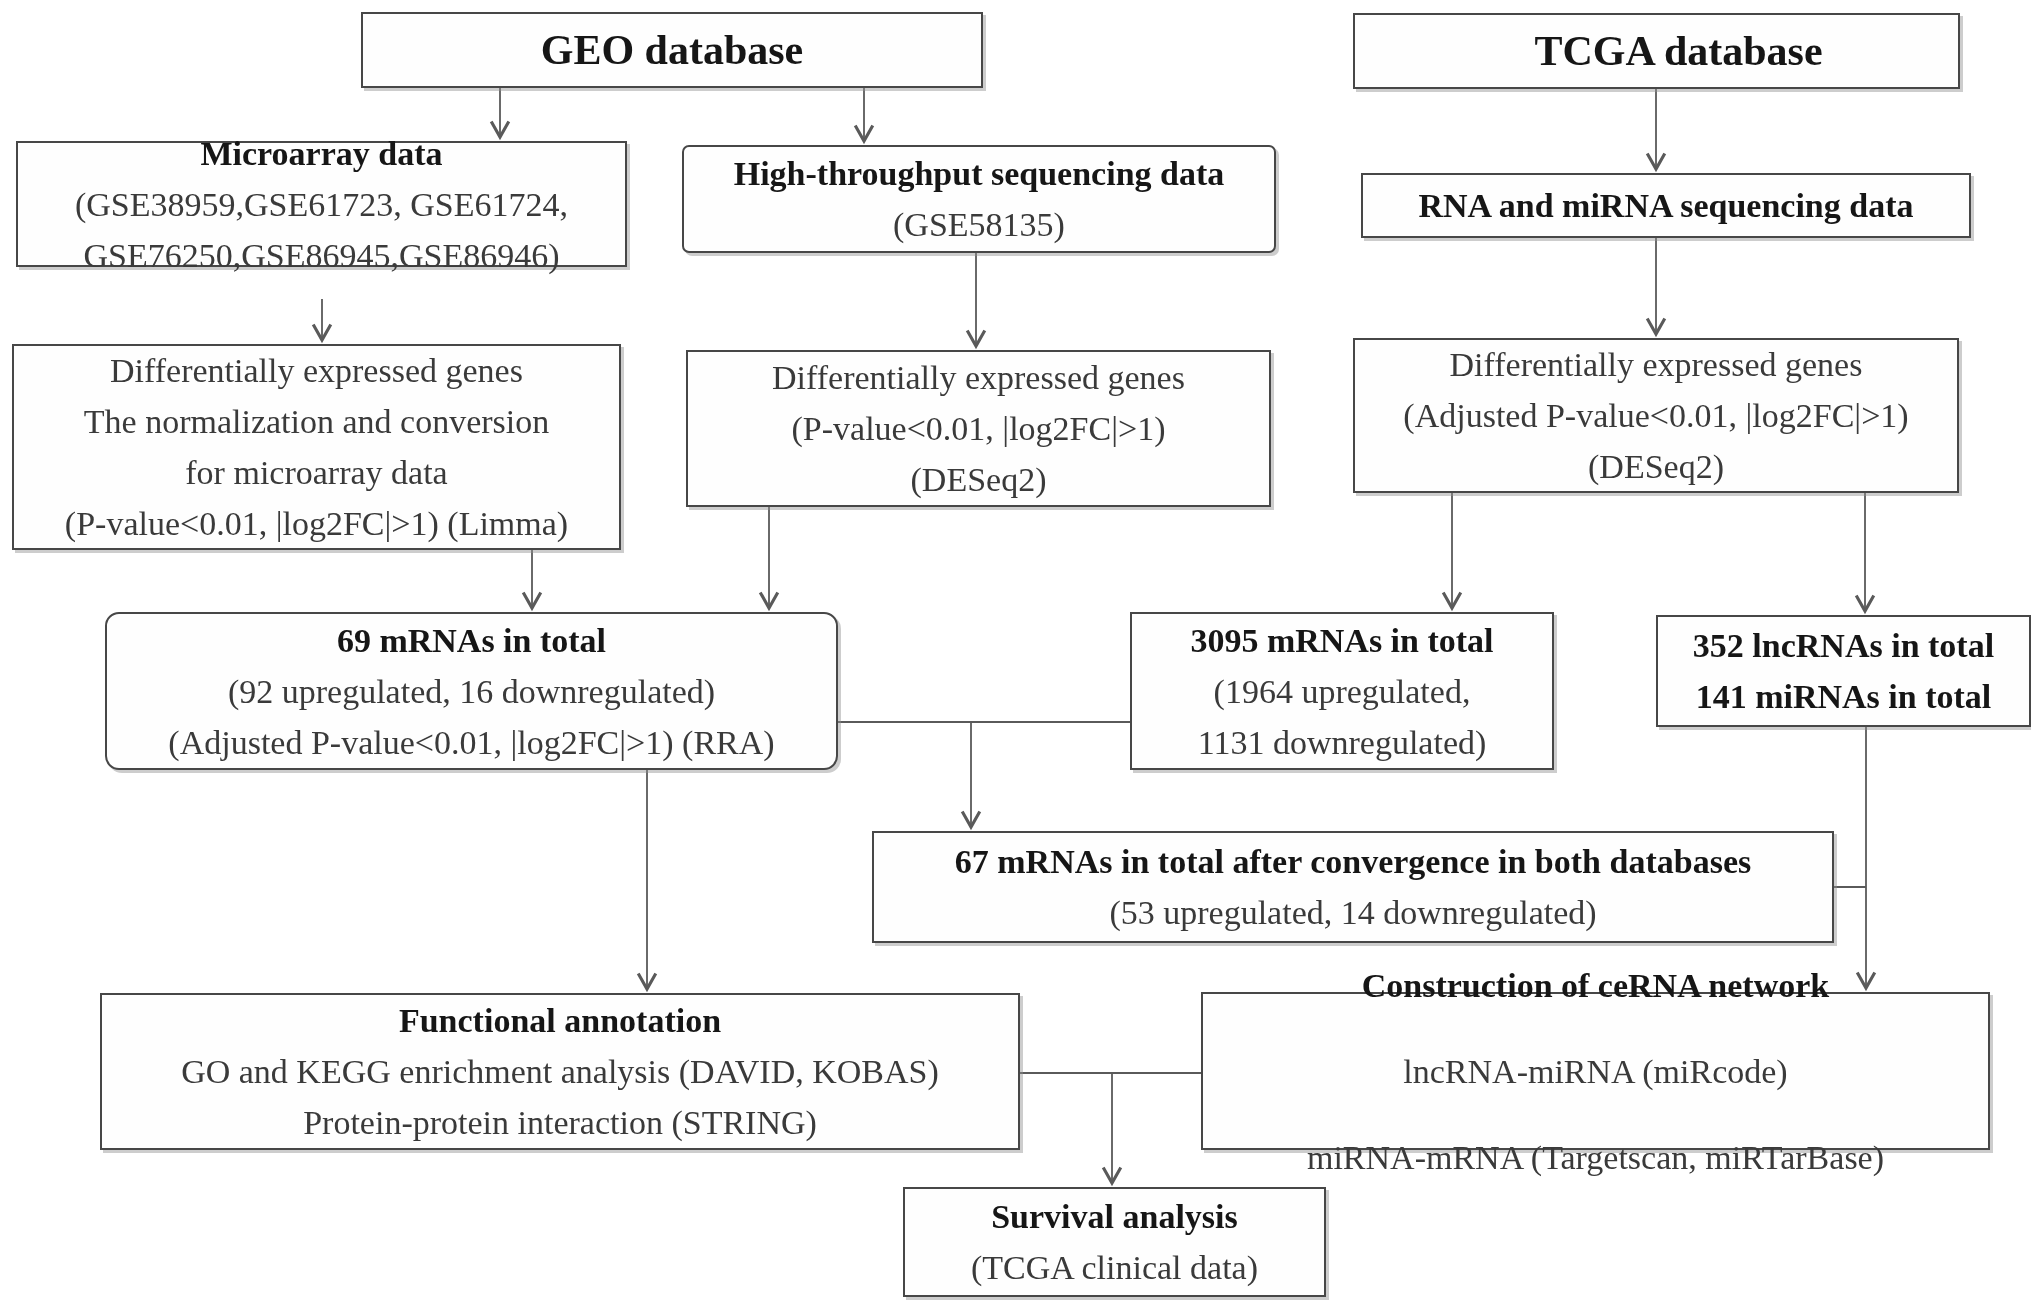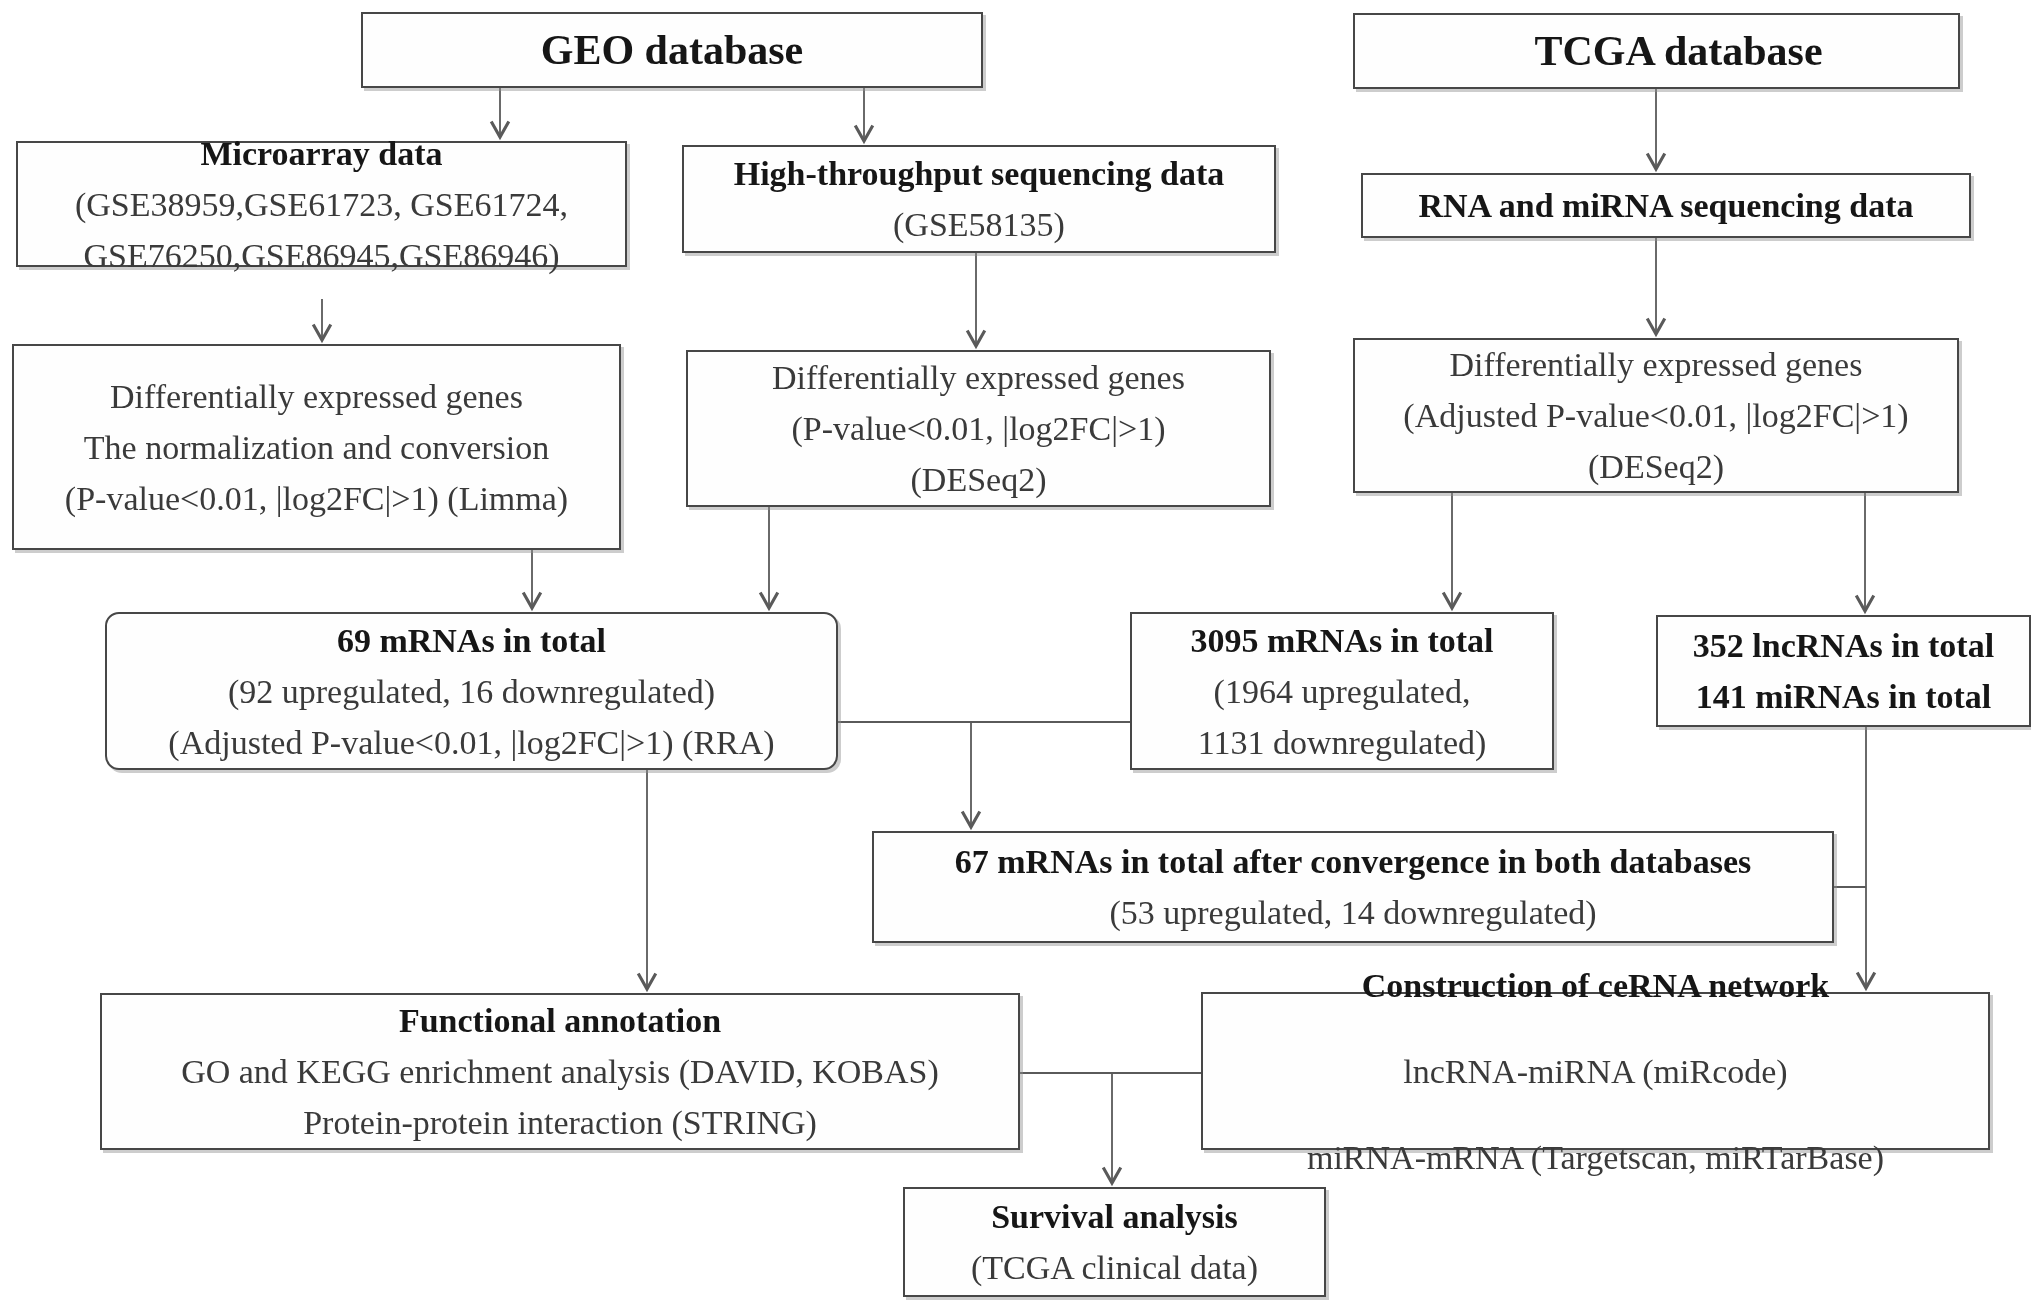--- a/index.html
+++ b/index.html
@@ -21,21 +21,21 @@
     display:flex;flex-direction:column;justify-content:center;align-items:center;
     text-align:center;
   }
   .t{font-weight:bold;color:var(--title,#161616);font-size:34px;line-height:51px;white-space:nowrap;}
   .t.lg{font-size:42px;line-height:54px;}
   .b{font-weight:normal;color:var(--text,#3a3a3a);font-size:34px;line-height:51px;white-space:nowrap;}
   
   #n-geo  {left:361px; top:12px;  width:622px; height:76px;}
   #n-tcga {left:1353px;top:13px;  width:607px; height:76px;padding-left:44px;}
   #n-micro{left:16px;  top:141px; width:611px; height:126px;}
-  #n-hts  {left:682px; top:145px; width:594px; height:108px;}
+  #n-hts  {left:682px; top:145px; width:594px; height:108px;border-radius:7px;}
   #n-rna  {left:1361px;top:173px; width:610px; height:65px;}
   #n-degm {left:12px;  top:344px; width:609px; height:206px;}
   #n-degh {left:686px; top:350px; width:585px; height:157px;}
   #n-degt {left:1353px;top:338px; width:606px; height:155px;}
   #n-m69  {left:105px; top:612px; width:733px; height:158px;border-radius:14px;}
   #n-m3095{left:1130px;top:612px; width:424px; height:158px;}
   #n-lnc  {left:1640px;top:615px; width:375px; height:112px;margin-left:16px;}
   #n-m67  {left:872px; top:831px; width:962px; height:112px;}
   #n-func {left:100px; top:993px; width:920px; height:157px;}
   #n-cerna{left:1201px;top:992px; width:789px; height:158px;gap:35px;}
@@ -97,20 +97,21 @@
     <div class="b">(GSE58135)</div>
   </div>
 
   <div class="node" id="n-rna">
     <div class="t">RNA and miRNA sequencing data</div>
   </div>
 
   <div class="node" id="n-degm">
     <div class="b">Differentially expressed genes</div>
     <div class="b">The normalization and conversion</div>
+    <div class="b">for microarray data</div>
     <div class="b">(P-value&lt;0.01, |log2FC|&gt;1) (Limma)</div>
   </div>
 
   <div class="node" id="n-degh">
     <div class="b">Differentially expressed genes</div>
     <div class="b">(P-value&lt;0.01, |log2FC|&gt;1)</div>
     <div class="b">(DESeq2)</div>
   </div>
 
   <div class="node" id="n-degt">

